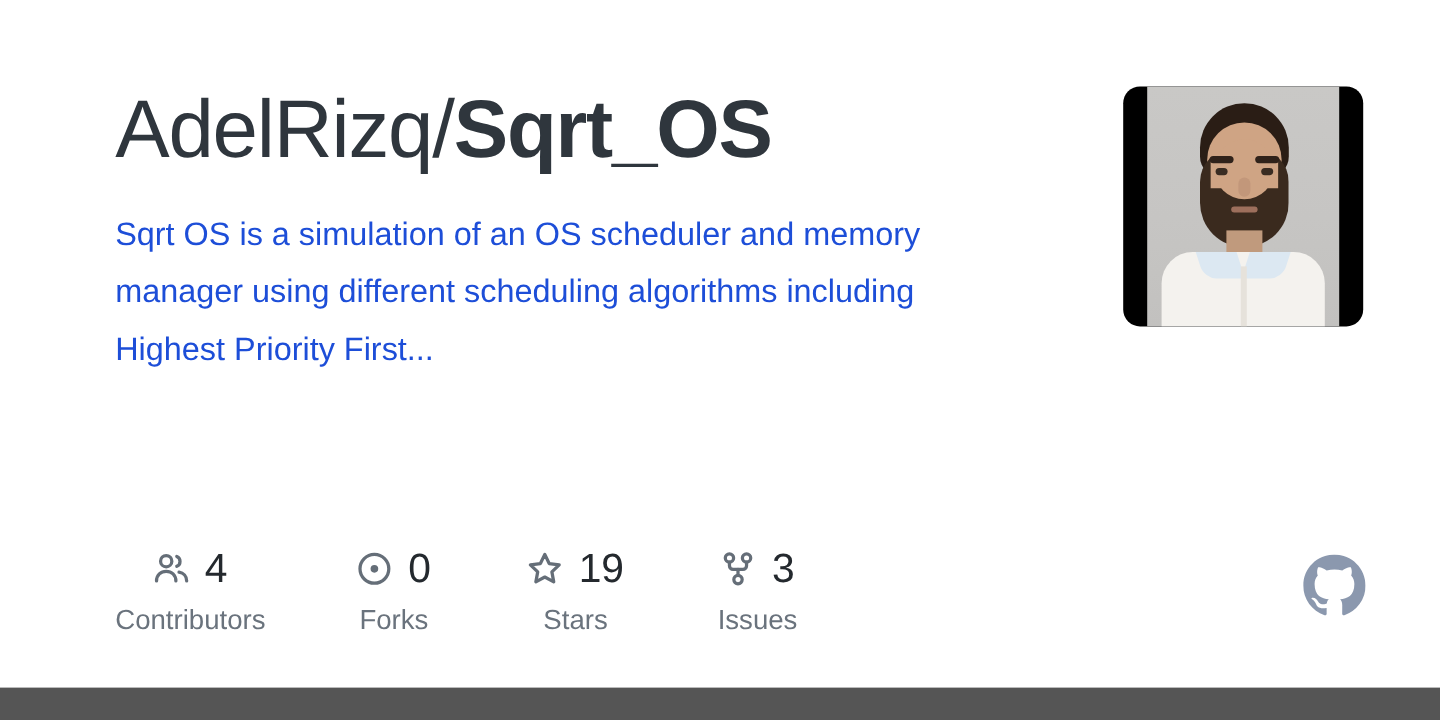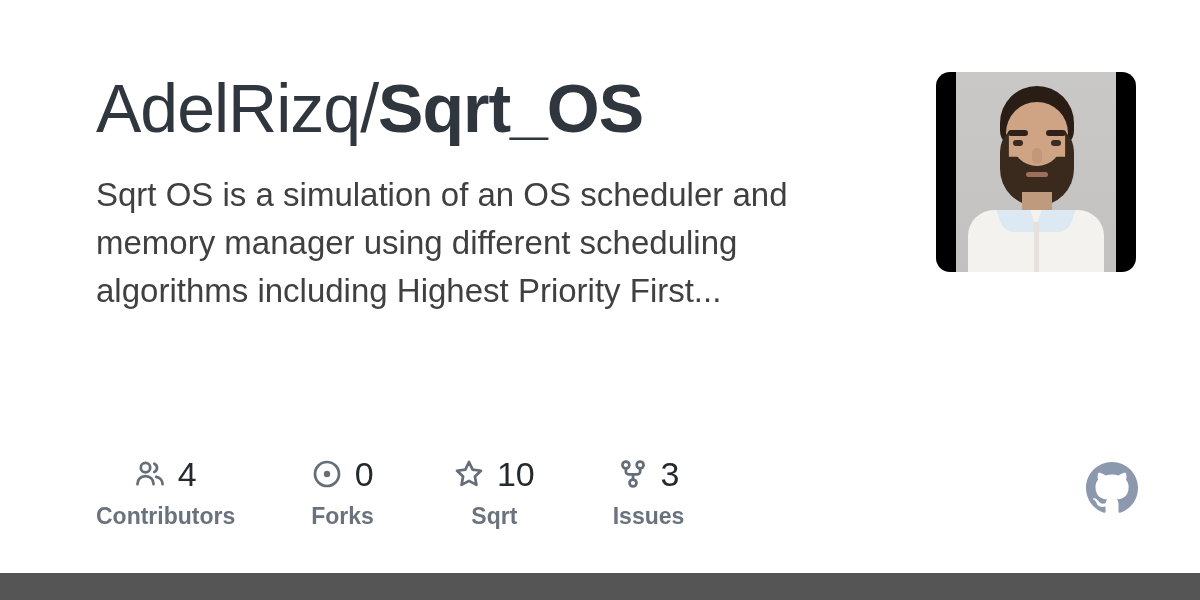--- a/index.html
+++ b/index.html
@@ -46,23 +46,23 @@
     font-weight: 400;
     letter-spacing: -1px;
     white-space: nowrap;
   }
   .repo-title .owner { font-weight: 400; }
   .repo-title .slash { font-weight: 400; }
   .repo-title .name  { font-weight: 700; }
 
   .repo-description {
     margin-top: 26px;
-    font-size: 33px;
+    font-size: 27px;
     line-height: 48px;
-    color: #404040;
+    color: #1d4ed8;
     font-weight: 400;
     width: 710px;
   }
 
   
   .avatar {
     width: 200px;
     height: 200px;
     border-radius: 14px;
     overflow: hidden;
@@ -202,21 +202,21 @@
   .stat-value {
     font-size: 34px;
     color: #24292e;
     font-weight: 400;
     line-height: 1;
   }
   .stat-label {
     margin-top: 9px;
     font-size: 23px;
     color: #6a737d;
-    font-weight: 700;
+    font-weight: 400;
     line-height: 1;
     text-align: center;
   }
 
   
   .stat-contributors { margin-right: 76px; }
   .stat-issues       { margin-right: 80px; }
   .stat-stars        { margin-right: 78px; }
 
   
@@ -299,23 +299,23 @@
         <span class="stat-value">0</span>
       </div>
       <div class="stat-label">Forks</div>
     </div>
 
     <div class="stat stat-stars">
       <div class="stat-top">
         <svg class="stat-icon" viewBox="0 0 16 16" fill="none" stroke="currentColor" stroke-width="1.45">
           <path d="M8 1.6l1.95 4.06 4.45.6-3.25 3.1.82 4.44L8 11.66l-3.97 2.14.82-4.44-3.25-3.1 4.45-.6z" stroke-linejoin="round"></path>
         </svg>
-        <span class="stat-value">10</span>
-      </div>
-      <div class="stat-label">Sqrt</div>
+        <span class="stat-value">19</span>
+      </div>
+      <div class="stat-label">Stars</div>
     </div>
 
     <div class="stat stat-forks">
       <div class="stat-top">
         <svg class="stat-icon" viewBox="0 0 16 16" fill="none" stroke="currentColor" stroke-width="1.45">
           <circle cx="4.2" cy="3.2" r="1.85"></circle>
           <circle cx="11.8" cy="3.2" r="1.85"></circle>
           <circle cx="8" cy="12.8" r="1.85"></circle>
           <path d="M4.2 5.05v1.6a1.6 1.6 0 0 0 1.6 1.6h4.4a1.6 1.6 0 0 0 1.6-1.6v-1.6" stroke-linecap="round"></path>
           <path d="M8 8.25v2.7" stroke-linecap="round"></path>

